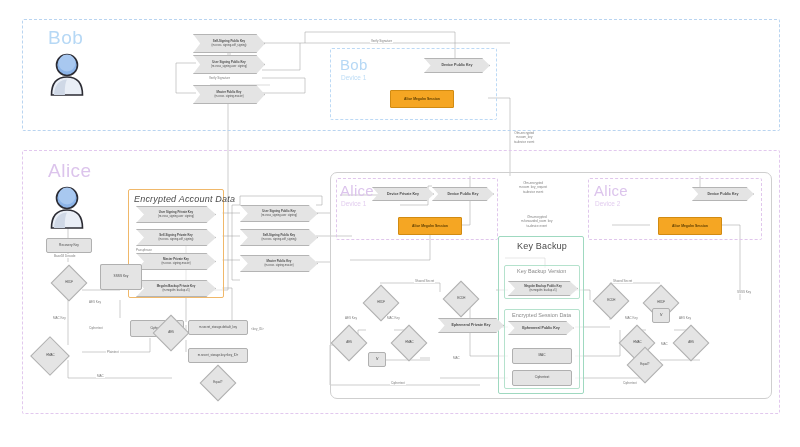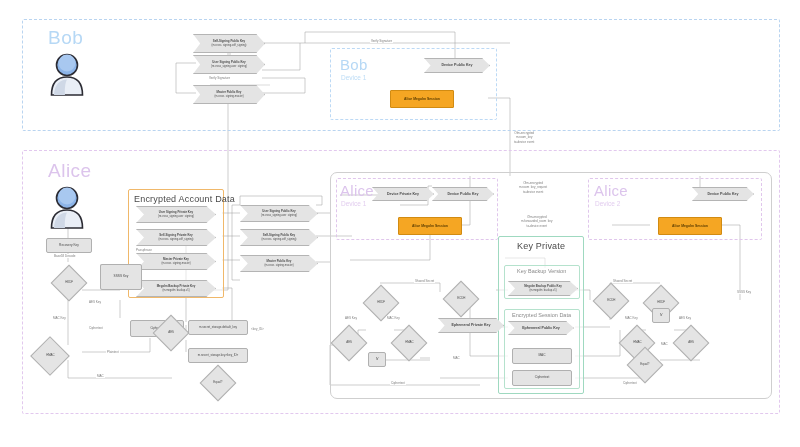--- a/index.html
+++ b/index.html
@@ -209,21 +209,21 @@
   <div class="avatar" style="left:47px;top:185px;">
     <svg viewBox="0 0 40 44" width="40" height="44">
       <circle cx="20" cy="13" r="10.5" fill="#8cb4e8" stroke="#2b2b33" stroke-width="1.6"></circle>
       <circle cx="20" cy="11" r="8.5" fill="#a8c8f0"></circle>
       <path d="M4.5 43 C4.5 30 11 25 20 25 C29 25 35.5 30 35.5 43 Z" fill="#e9eef6" stroke="#2b2b33" stroke-width="1.6"></path>
       <path d="M7 43 C7.5 32 13 28 20 27.5 C18 31 17.5 38 18 43 Z" fill="#cfd8e6"></path>
     </svg>
   </div>
 
   <div class="panel" style="left:128px;top:189px;width:94px;height:107px;"></div>
-  <div class="panel-title big" style="left:134px;top:194px;">Encrypted Account Data</div>
+  <div class="panel-title big" style="left:134px;top:194px;font-style:italic;">Encrypted Account Data</div>
 
   <div class="node keyshape" style="left:136px;top:206px;width:78px;height:15px;">
     <span class="l1">User Signing Private Key</span>
     <span class="l2">(m.cross_signing.user_signing)</span>
   </div>
   <div class="node keyshape" style="left:136px;top:229px;width:78px;height:15px;">
     <span class="l1">Self-Signing Private Key</span>
     <span class="l2">(m.cross_signing.self_signing)</span>
   </div>
   <div class="node keyshape" style="left:136px;top:253px;width:78px;height:15px;">
@@ -272,21 +272,21 @@
   <div class="node megolm" style="left:658px;top:217px;width:62px;height:16px;">Alice Megolm Session</div>
 
   <div class="edgelabel multi" style="left:518px;top:181px;">Olm-encrypted
 m.room_key_request
 to-device event</div>
   <div class="edgelabel multi" style="left:520px;top:215px;">Olm-encrypted
 m.forwarded_room_key
 to-device event</div>
 
   <div class="panel green" style="left:498px;top:236px;width:84px;height:156px;"></div>
-  <div class="panel-title big" style="left:517px;top:241px;">Key Private</div>
+  <div class="panel-title big" style="left:517px;top:241px;">Key Backup</div>
 
   <div class="panel greenlite" style="left:504px;top:265px;width:74px;height:32px;"></div>
   <div class="panel-title sub" style="left:517px;top:268px;">Key Backup Version</div>
   <div class="node keyshape" style="left:508px;top:281px;width:68px;height:13px;">
     <span class="l1">Megolm Backup Public Key</span>
     <span class="l2">(m.megolm_backup.v1)</span>
   </div>
 
   <div class="panel greenlite" style="left:504px;top:309px;width:74px;height:78px;"></div>
   <div class="panel-title sub" style="left:512px;top:312px;">Encrypted Session Data</div>

